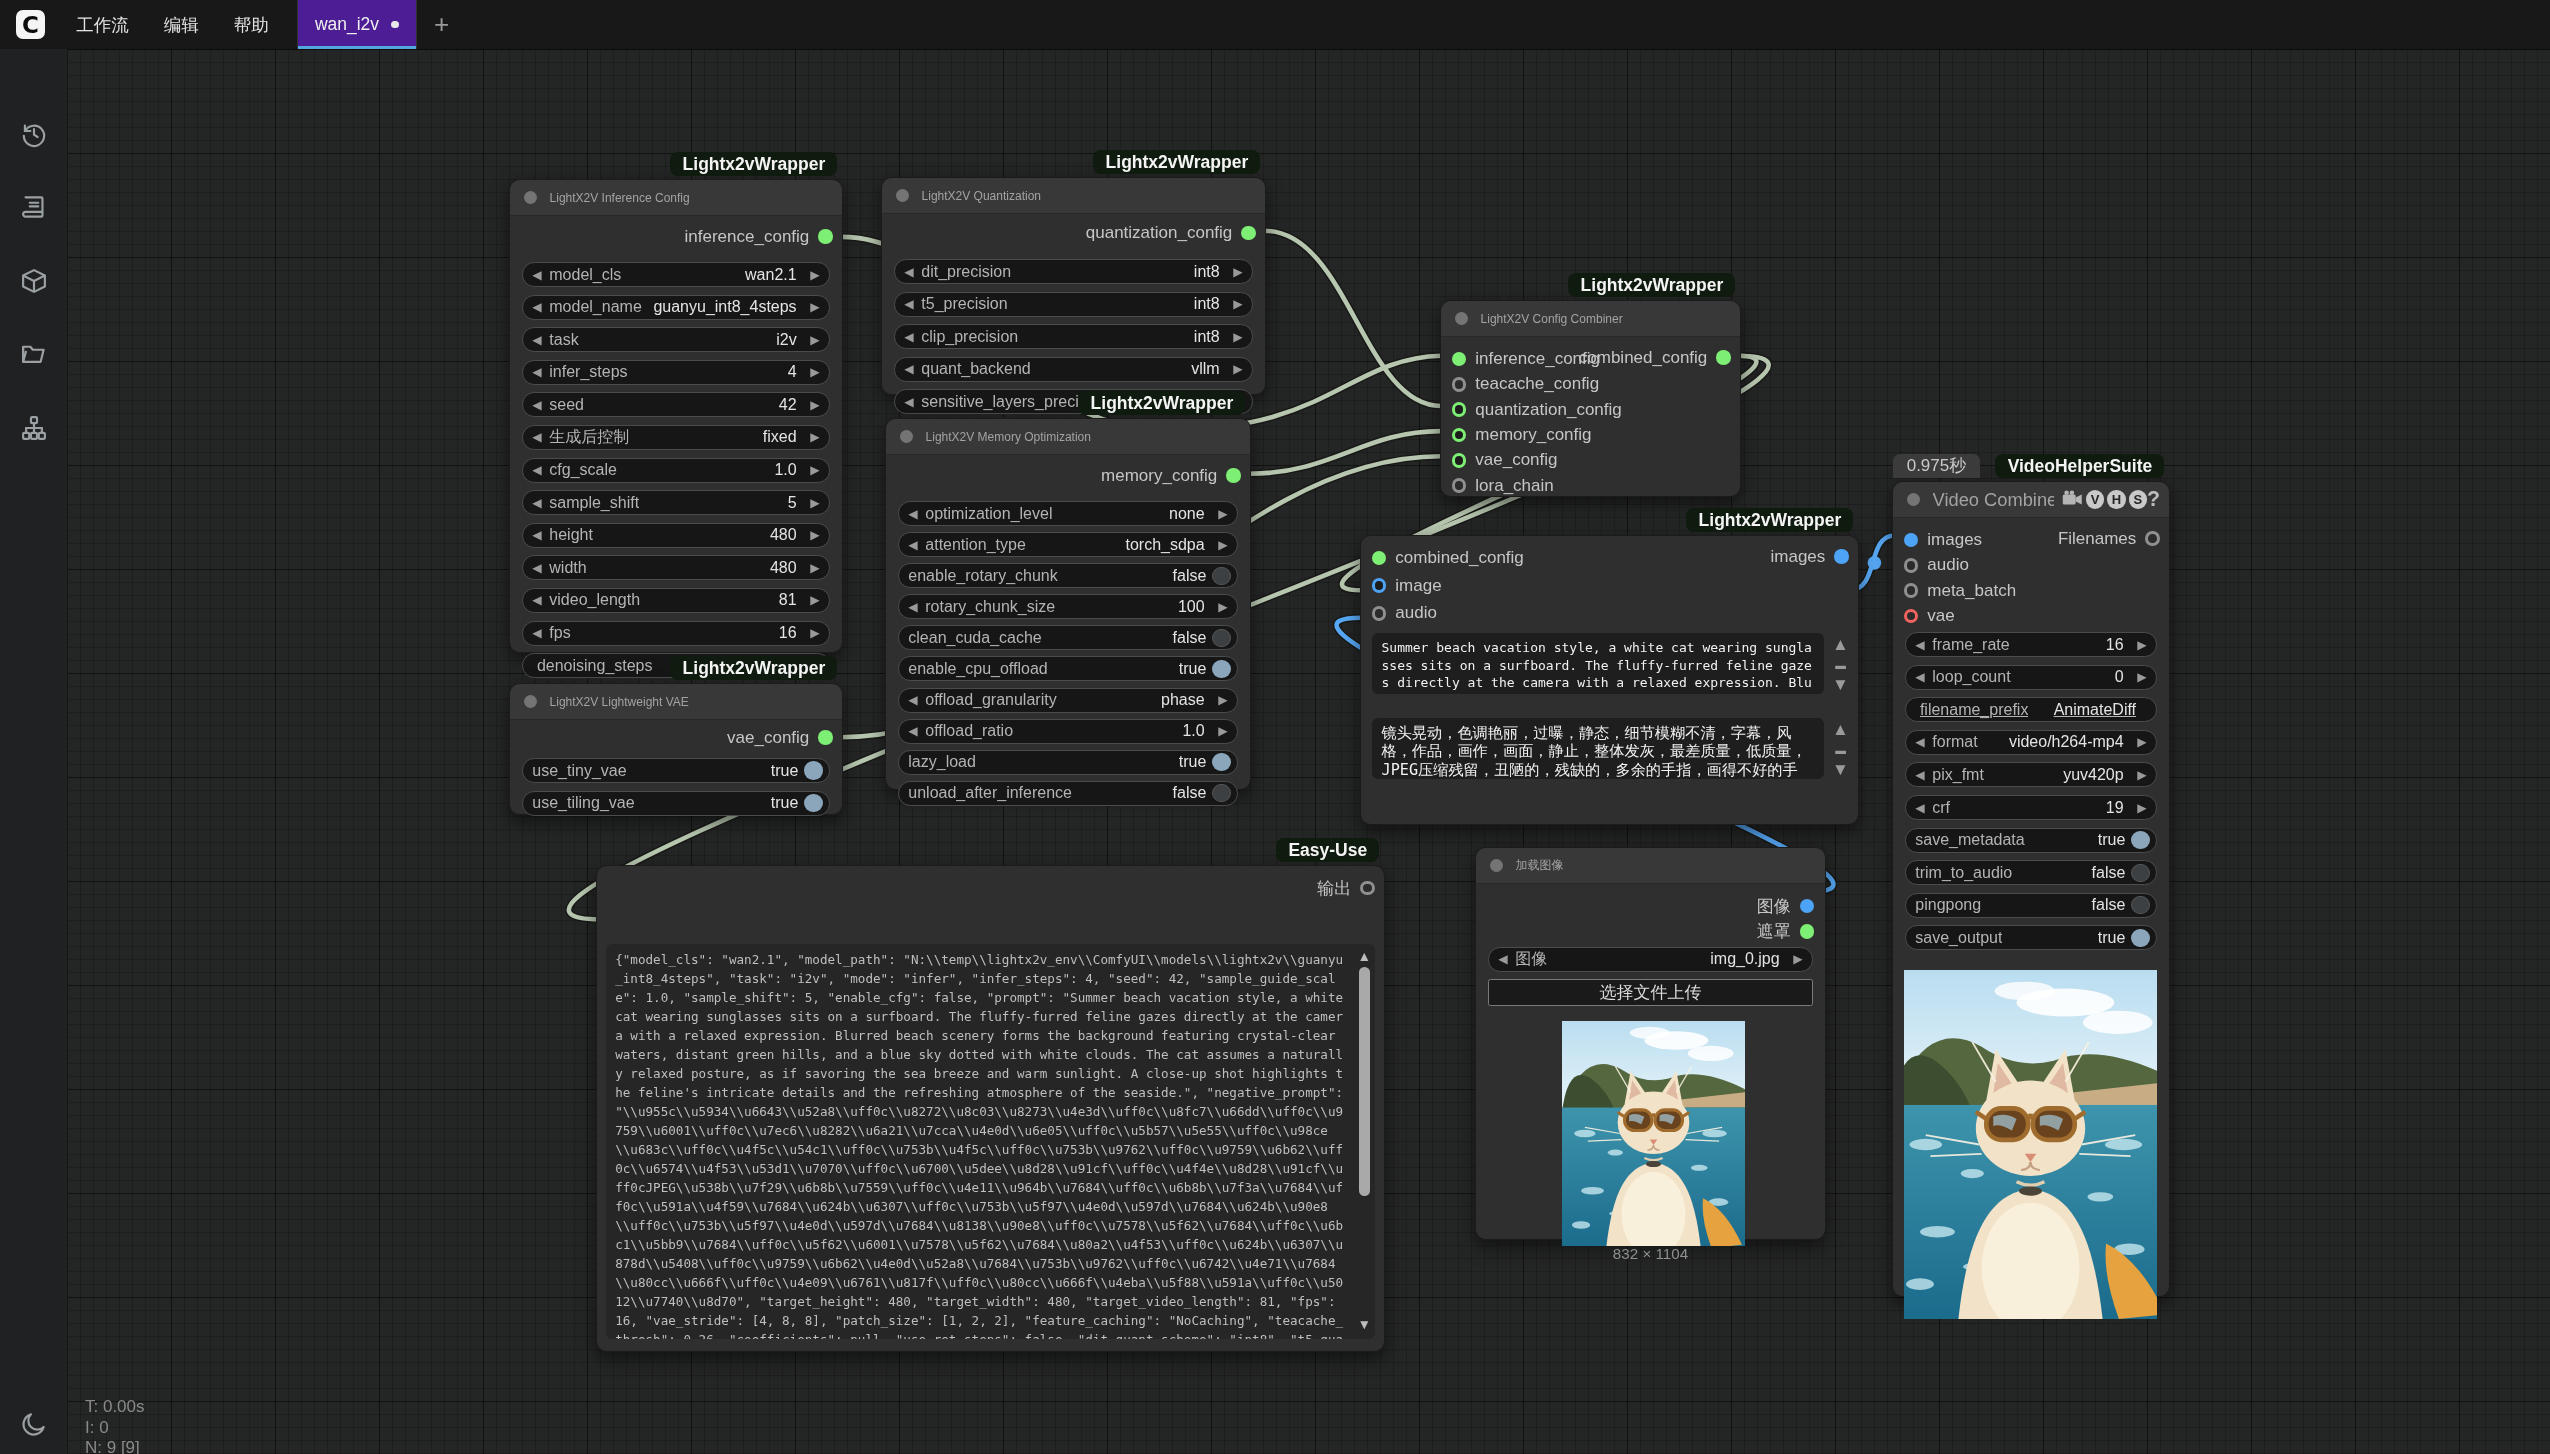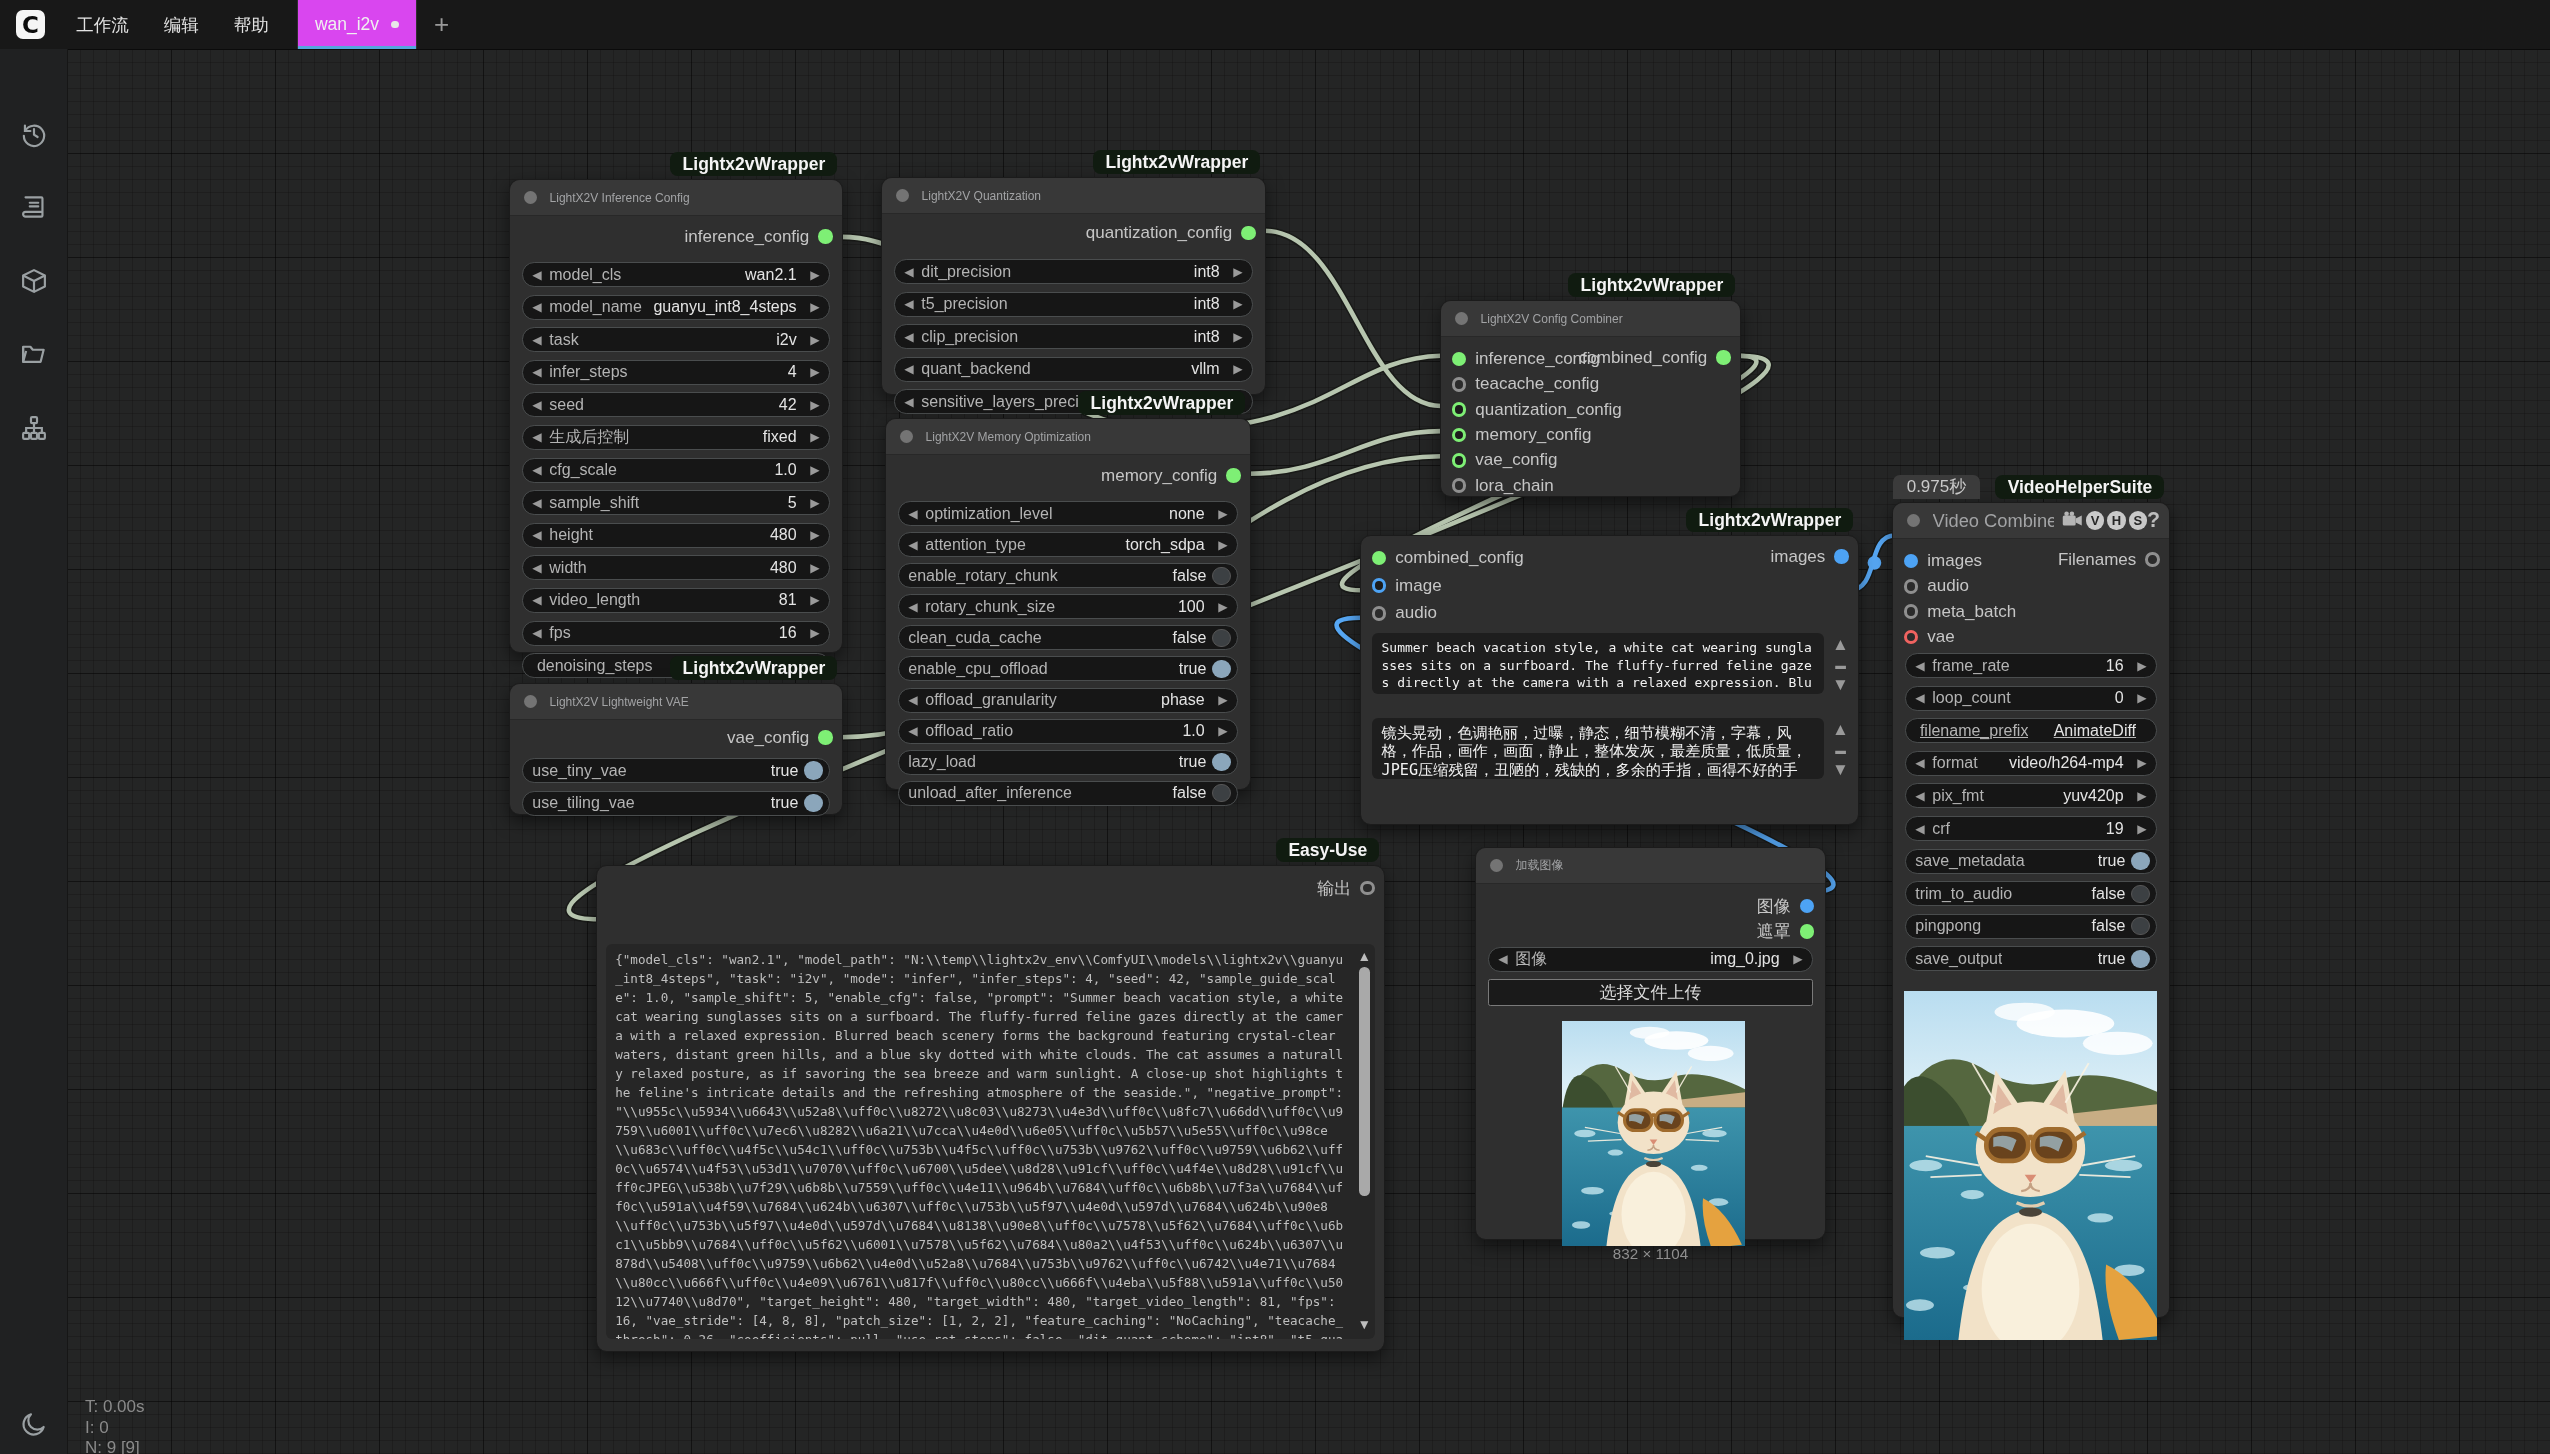--- a/index.html
+++ b/index.html
@@ -20,21 +20,21 @@
   .wire-sage{stroke:#b7c6af;stroke-width:6px;}
   .wire-blue{stroke:#57a8f5;stroke-width:6px;}
 
   
   .topbar{position:absolute;left:0;top:0;width:100%;height:49px;background:#181818;
     border-bottom:0.8px solid #0b0b0b;z-index:10;display:flex;align-items:center;}
   .logo{width:29px;height:29px;background:#f5f5f5;border-radius:6.9px;margin:0 13.7px 0 16px;
     display:flex;align-items:center;justify-content:center;color:#0c0c0c;font-weight:bold;
     font-size:23px;font-family:"DejaVu Sans",sans-serif;}
   .menu-item{color:#e3e3e3;font-size:17.5px;padding:0 17.5px;cursor:default;}
-  .tab{height:49px;display:flex;align-items:center;background:#d946ef;margin-left:10.7px;
+  .tab{height:49px;display:flex;align-items:center;background:#4c1d95;margin-left:10.7px;
     padding:0 17px;position:relative;border-left:0.8px solid #303030;border-right:0.8px solid #303030;}
   .tab .tab-label{color:#f0f0f0;font-size:17.5px;}
   .tab .mod-dot{width:7.6px;height:7.6px;border-radius:50%;background:#e8e8e8;margin-left:12.2px;}
   .tab .tab-underline{position:absolute;left:0;bottom:0;height:3px;width:100%;background:#55a6dd;}
   .newtab{color:#9a9a9a;font-size:26px;font-weight:300;margin-left:17px;}
 
   
   .sidebar{position:absolute;left:0;top:49px;width:67px;bottom:0;background:#202122;
     border-right:0.8px solid #161616;z-index:10;}
   .side-icon{position:absolute;left:50%;transform:translate(-50%,-50%);}
@@ -552,21 +552,21 @@
     <div class="upload-btn">选择文件上传</div>
     <div class="img-preview" style="left:86px;top:137px;width:183px;height:225px;">
       <svg viewBox="0 0 240 300" preserveAspectRatio="xMidYMid slice">
           <use href="#catscene"></use>
         </svg>
     </div>
     <div class="img-caption" style="top:361px;">832 × 1104</div>
   </div>
 </div>
 
-<div class="node" style="left:1892px;top:502px;width:276px;height:814px;">
+<div class="node" style="left:1892px;top:481px;width:276px;height:814px;">
   <div class="timer-badge">0.975秒</div>
   <div class="node-badge">VideoHelperSuite</div>
   <div class="node-header" style="padding-right:9.1px;">
     <span class="collapse-dot"></span>
     <span class="node-title" style="font-size:18.3px;">Video Combine</span>
     <span class="cam-icon">
       <svg width="21.3" height="15.2" viewBox="0 0 28 20">
           <rect x="1" y="6" width="17" height="13" rx="2" fill="#b5b5b5"></rect>
           <path d="M18,10 L26,6 L26,19 L18,15 Z" fill="#b5b5b5"></path>
           <circle cx="6" cy="3.5" r="3" fill="#b5b5b5"></circle>

